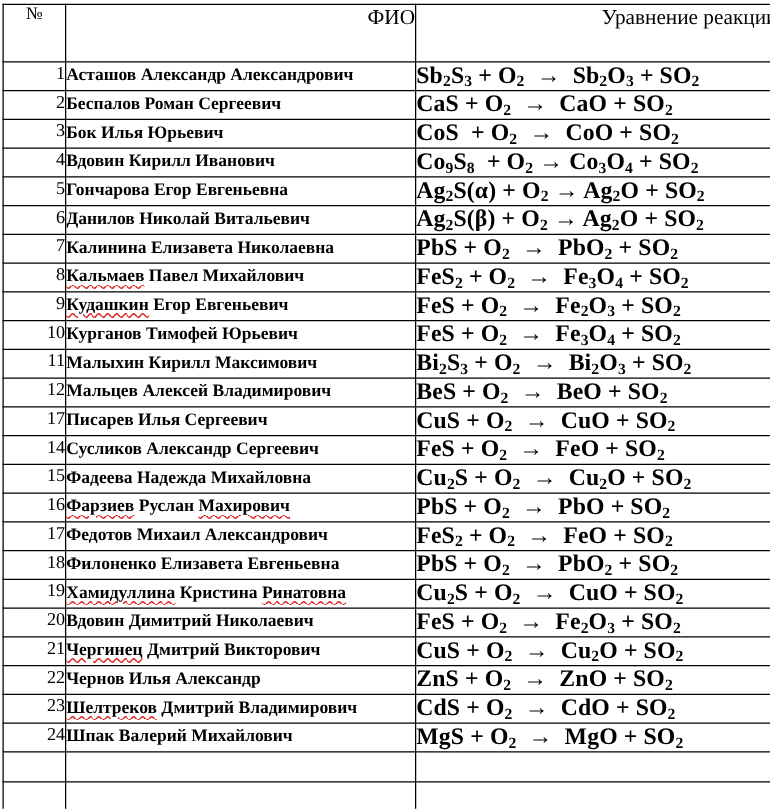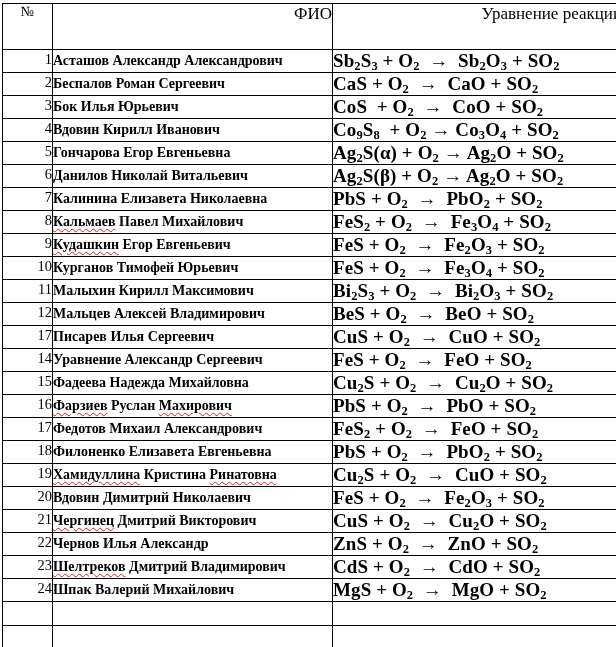--- a/index.html
+++ b/index.html
@@ -113,21 +113,21 @@
         <td class="name"><span>Мальцев</span> <span>Алексей</span> <span>Владимирович</span></td>
         <td class="eq"><span>BeS + O</span><sub>2</sub><span>&nbsp;&nbsp;→&nbsp;&nbsp;BeO + SO</span><sub>2</sub></td>
       </tr>
       <tr class="row">
         <td class="num">17</td>
         <td class="name"><span>Писарев</span> <span>Илья</span> <span>Сергеевич</span></td>
         <td class="eq"><span>CuS + O</span><sub>2</sub><span>&nbsp;&nbsp;→&nbsp;&nbsp;CuO + SO</span><sub>2</sub></td>
       </tr>
       <tr class="row">
         <td class="num">14</td>
-        <td class="name"><span>Уравнение</span> <span>Александр</span> <span>Сергеевич</span></td>
+        <td class="name"><span>Сусликов</span> <span>Александр</span> <span>Сергеевич</span></td>
         <td class="eq"><span>FeS + O</span><sub>2</sub><span>&nbsp;&nbsp;→&nbsp;&nbsp;FeO + SO</span><sub>2</sub></td>
       </tr>
       <tr class="row">
         <td class="num">15</td>
         <td class="name"><span>Фадеева</span> <span>Надежда</span> <span>Михайловна</span></td>
         <td class="eq"><span>Cu</span><sub>2</sub><span>S + O</span><sub>2</sub><span>&nbsp;&nbsp;→&nbsp;&nbsp;Cu</span><sub>2</sub><span>O + SO</span><sub>2</sub></td>
       </tr>
       <tr class="row">
         <td class="num">16</td>
         <td class="name"><span class="spell">Фарзиев</span> <span>Руслан</span> <span class="spell">Махирович</span></td>

